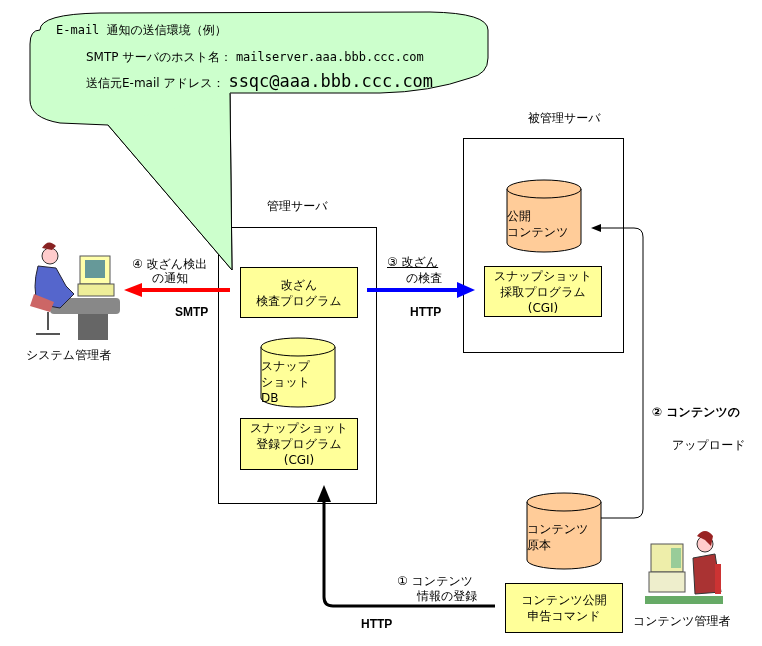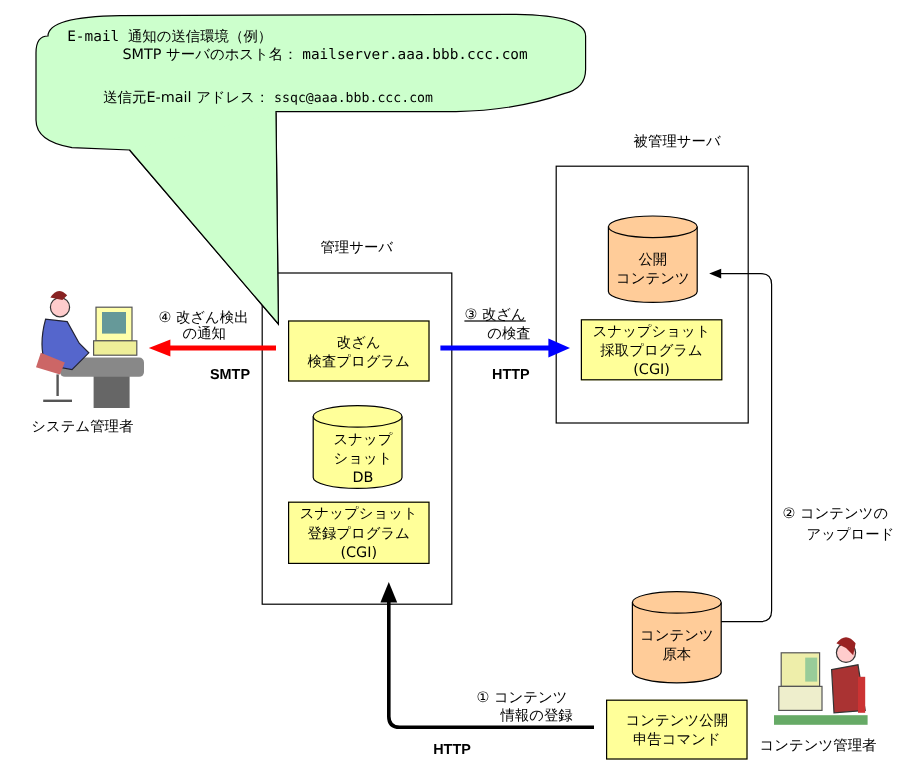--- a/index.html
+++ b/index.html
@@ -5,21 +5,21 @@
   html, body { margin:0; padding:0; background:#ffffff; }
   body { width:762px; height:646px; position:relative; overflow:hidden;
          font-family:"DejaVu Sans", "Liberation Sans", sans-serif; color:#000; }
   svg.canvas { position:absolute; left:0; top:0; }
   .lbl { position:absolute; font-size:12px; line-height:16px; white-space:nowrap; }
   .mono { font-family:"DejaVu Sans Mono", "Liberation Mono", monospace; }
   .bold { font-weight:bold; font-family:"Liberation Sans", sans-serif; font-size:12px; }
   .box { position:absolute; background:#ffff99; border:1px solid #000; box-sizing:border-box;
          display:flex; flex-direction:column; align-items:center; justify-content:center;
          font-size:12px; line-height:16px; text-align:center; }
-  .cyl-text { position:absolute; font-size:12px; line-height:16px; text-align:center; }
+  .cyl-text { position:absolute; font-size:12px; line-height:16px; }
   .callout-text { position:absolute; font-size:12px; line-height:25px; }
 </style>
 </head>
 <body>
 
 <svg class="canvas" width="762" height="646" viewBox="0 0 762 646">
   <defs>
     <marker id="arrRed" markerWidth="10" markerHeight="10" refX="8" refY="5" orient="auto" markerUnits="userSpaceOnUse">
       <path d="M0,0 L10,5 L0,10 z" fill="#ff0000"></path>
     </marker>
@@ -89,27 +89,27 @@
     <rect x="26" y="20" width="10" height="20" fill="#99cc99"></rect>
     <rect x="4" y="44" width="36" height="20" fill="#eeeecc" stroke="#555"></rect>
     <circle cx="60" cy="16" r="8" fill="#ffcccc" stroke="#333"></circle>
     <path d="M52,8 Q60,-2 68,8 L66,18 L60,12 Z" fill="#992222"></path>
     <path d="M48,30 L70,26 L76,64 L50,66 Z" fill="#aa3333" stroke="#333"></path>
     <rect x="70" y="36" width="6" height="30" fill="#cc3333"></rect>
   </g>
 </svg>
 
 <div class="callout-text mono" style="left:56px; top:18px;">E-mail 通知の送信環境（例）</div>
-<div class="callout-text" style="left:86px; top:33px;margin-left:16px;">
+<div class="callout-text" style="left:86px; top:45px;">
   <span>SMTP サーバのホスト名：</span>
   <span class="mono">mailserver.aaa.bbb.ccc.com</span>
 </div>
 <div class="callout-text" style="left:86px; top:69px;">
   <span>送信元E-mail アドレス：</span>
-  <span class="mono" style="font-size:11px;">ssqc@aaa.bbb.ccc.com</span>
+  <span class="mono" style="font-size:17px;">ssqc@aaa.bbb.ccc.com</span>
 </div>
 
 <div class="lbl" style="left:267px; top:198px;">管理サーバ</div>
 <div class="box" style="left:240px; top:267px; width:118px; height:51px;">
   <span>改ざん</span>
   <span>検査プログラム</span>
 </div>
 <div class="cyl-text" style="left:261px; top:358px; width:83px;">
   <div>スナップ</div>
   <div>ショット</div>
@@ -146,18 +146,18 @@
 <div class="lbl" style="left:633px; top:613px;">コンテンツ管理者</div>
 
 <div class="lbl" style="left:132px; top:256px;">④ 改ざん検出</div>
 <div class="lbl" style="left:152px; top:270px;">の通知</div>
 <div class="lbl bold" style="left:175px; top:304px;">SMTP</div>
 
 <div class="lbl" style="left:387px; top:254px;text-decoration:underline;">③ 改ざん</div>
 <div class="lbl" style="left:406px; top:270px;">の検査</div>
 <div class="lbl bold" style="left:410px; top:304px;">HTTP</div>
 
-<div class="lbl" style="left:652px; top:420px;">② コンテンツの</div>
+<div class="lbl" style="left:652px; top:404px;font-weight:bold;">② コンテンツの</div>
 <div class="lbl" style="left:672px; top:437px;">アップロード</div>
 
 <div class="lbl" style="left:397px; top:573px;">① コンテンツ</div>
 <div class="lbl" style="left:417px; top:588px;">情報の登録</div>
 <div class="lbl bold" style="left:361px; top:616px;">HTTP</div>
 
 </body></html>

